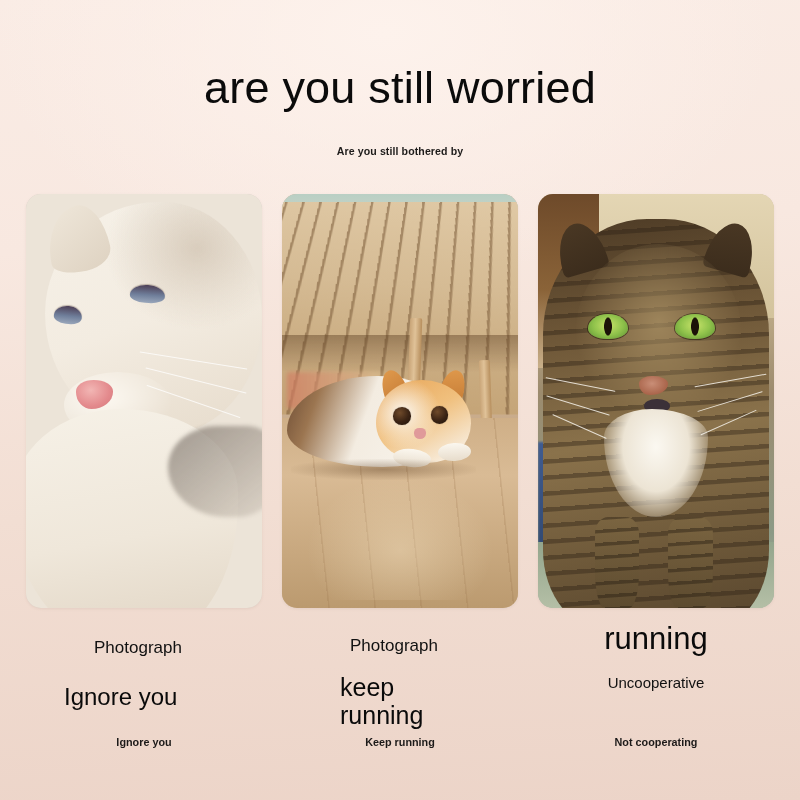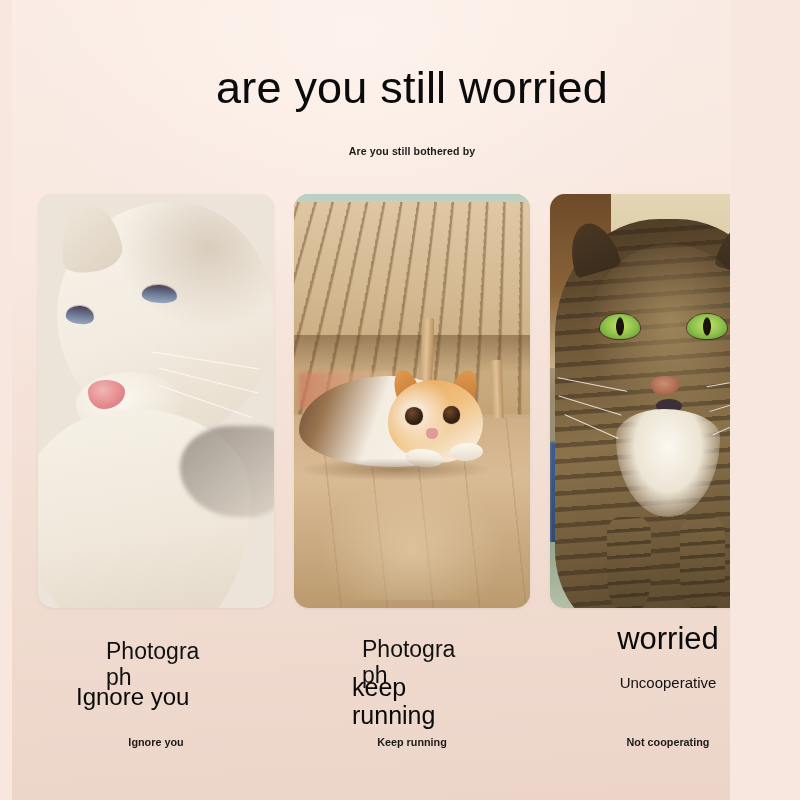--- a/index.html
+++ b/index.html
@@ -9,27 +9,26 @@
   body {
     width: 800px;
     height: 800px;
     overflow: hidden;
     font-family: "Liberation Sans", sans-serif;
     background: #f7e7df;
   }
 
   #poster {
     position: relative;
-    width: 718px;
+    width: 800px;
     height: 800px;
     background:
       radial-gradient(ellipse 70% 45% at 48% 4%, #fdf2ec 0%, rgba(253,242,236,0) 70%),
       linear-gradient(177deg, #faece5 0%, #f8e8e0 30%, #f2ded3 62%, #ecd4c8 100%);
     overflow: hidden;
-    margin-left: 12px;
   }
 
   
   .title {
     position: absolute;
     top: 64px;
     left: 0;
     width: 800px;
     text-align: center;
     font-size: 45px;
@@ -393,21 +392,21 @@
     width: 236px;
     height: 190px;
     text-align: center;
     color: #0c0c0c;
   }
   .cap-kicker {
     position: absolute;
     left: 50%;
     transform: translateX(-50%);
     width: 100px;
-    font-size: 23px;
+    font-size: 17px;
     font-weight: 400;
     line-height: 1.15;
     color: #111;
     text-align: left;
     word-break: break-all;
   }
   .cap-main {
     position: absolute;
     left: 50%;
     transform: translateX(-50%);
@@ -545,20 +544,20 @@
       <div class="cap-sub">Ignore you</div>
     </div>
 
     <div class="caption c2">
       <div class="cap-kicker">Photograph</div>
       <div class="cap-main">keep running</div>
       <div class="cap-sub">Keep running</div>
     </div>
 
     <div class="caption c3">
-      <div class="cap-main">worried</div>
+      <div class="cap-main">running</div>
       <div class="cap-mid">Uncooperative</div>
       <div class="cap-sub">Not cooperating</div>
     </div>
 
   </div>
 
 </div>
 
 </body></html>

